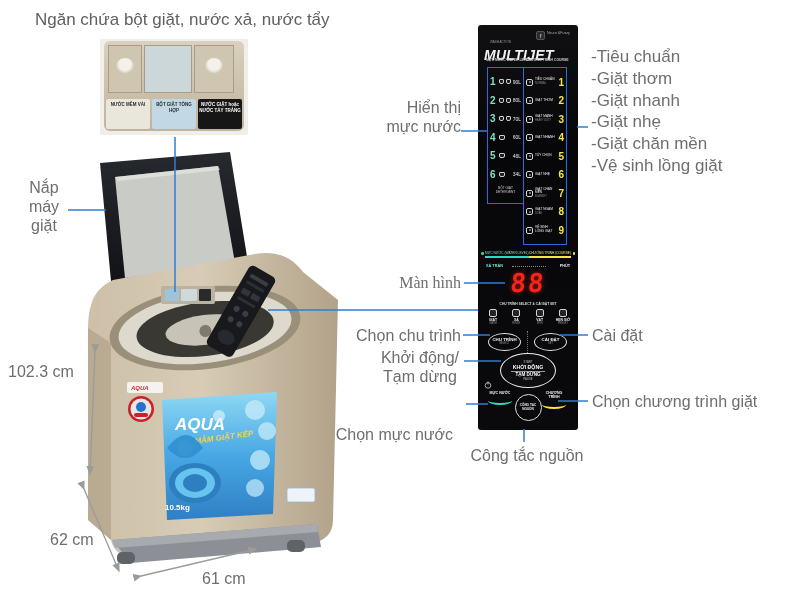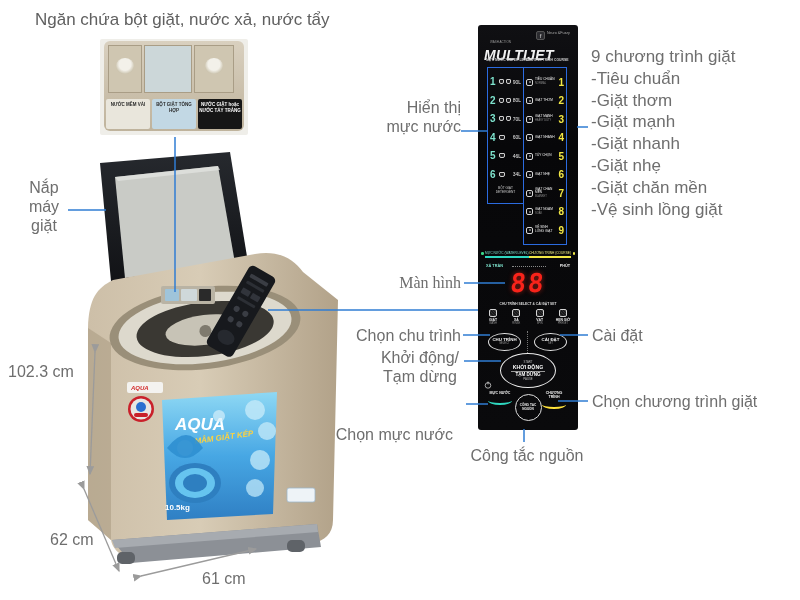--- a/index.html
+++ b/index.html
@@ -363,24 +363,22 @@
 <div class="lbl c" style="left:376px; top:348px; width:88px;">
   <div>Khởi động/</div>
     <div>Tạm dừng</div>
 </div>
 <div class="lbl r" style="left:303px; top:396px; width:150px;margin-top:29px;">Chọn mực nước</div>
 <div class="lbl" style="left:592px; top:326px;">Cài đặt</div>
 <div class="lbl" style="left:592px; top:392px;">Chọn chương trình giặt</div>
 <div class="lbl c" style="left:462px; top:446px; width:130px;">Công tắc nguồn</div>
 
 <div class="proglist">
-  <div>9 chương trình giặt</div>
   <div>-Tiêu chuẩn</div>
   <div>-Giặt thơm</div>
-  <div>-Giặt mạnh</div>
   <div>-Giặt nhanh</div>
   <div>-Giặt nhẹ</div>
   <div>-Giặt chăn mền</div>
   <div>-Vệ sinh lồng giặt</div>
 </div>
 
 <div class="lbl" style="left:8px; top:362px;">102.3 cm</div>
 <div class="lbl" style="left:50px; top:530px;">62 cm</div>
 <div class="lbl" style="left:202px; top:569px;">61 cm</div>
 

